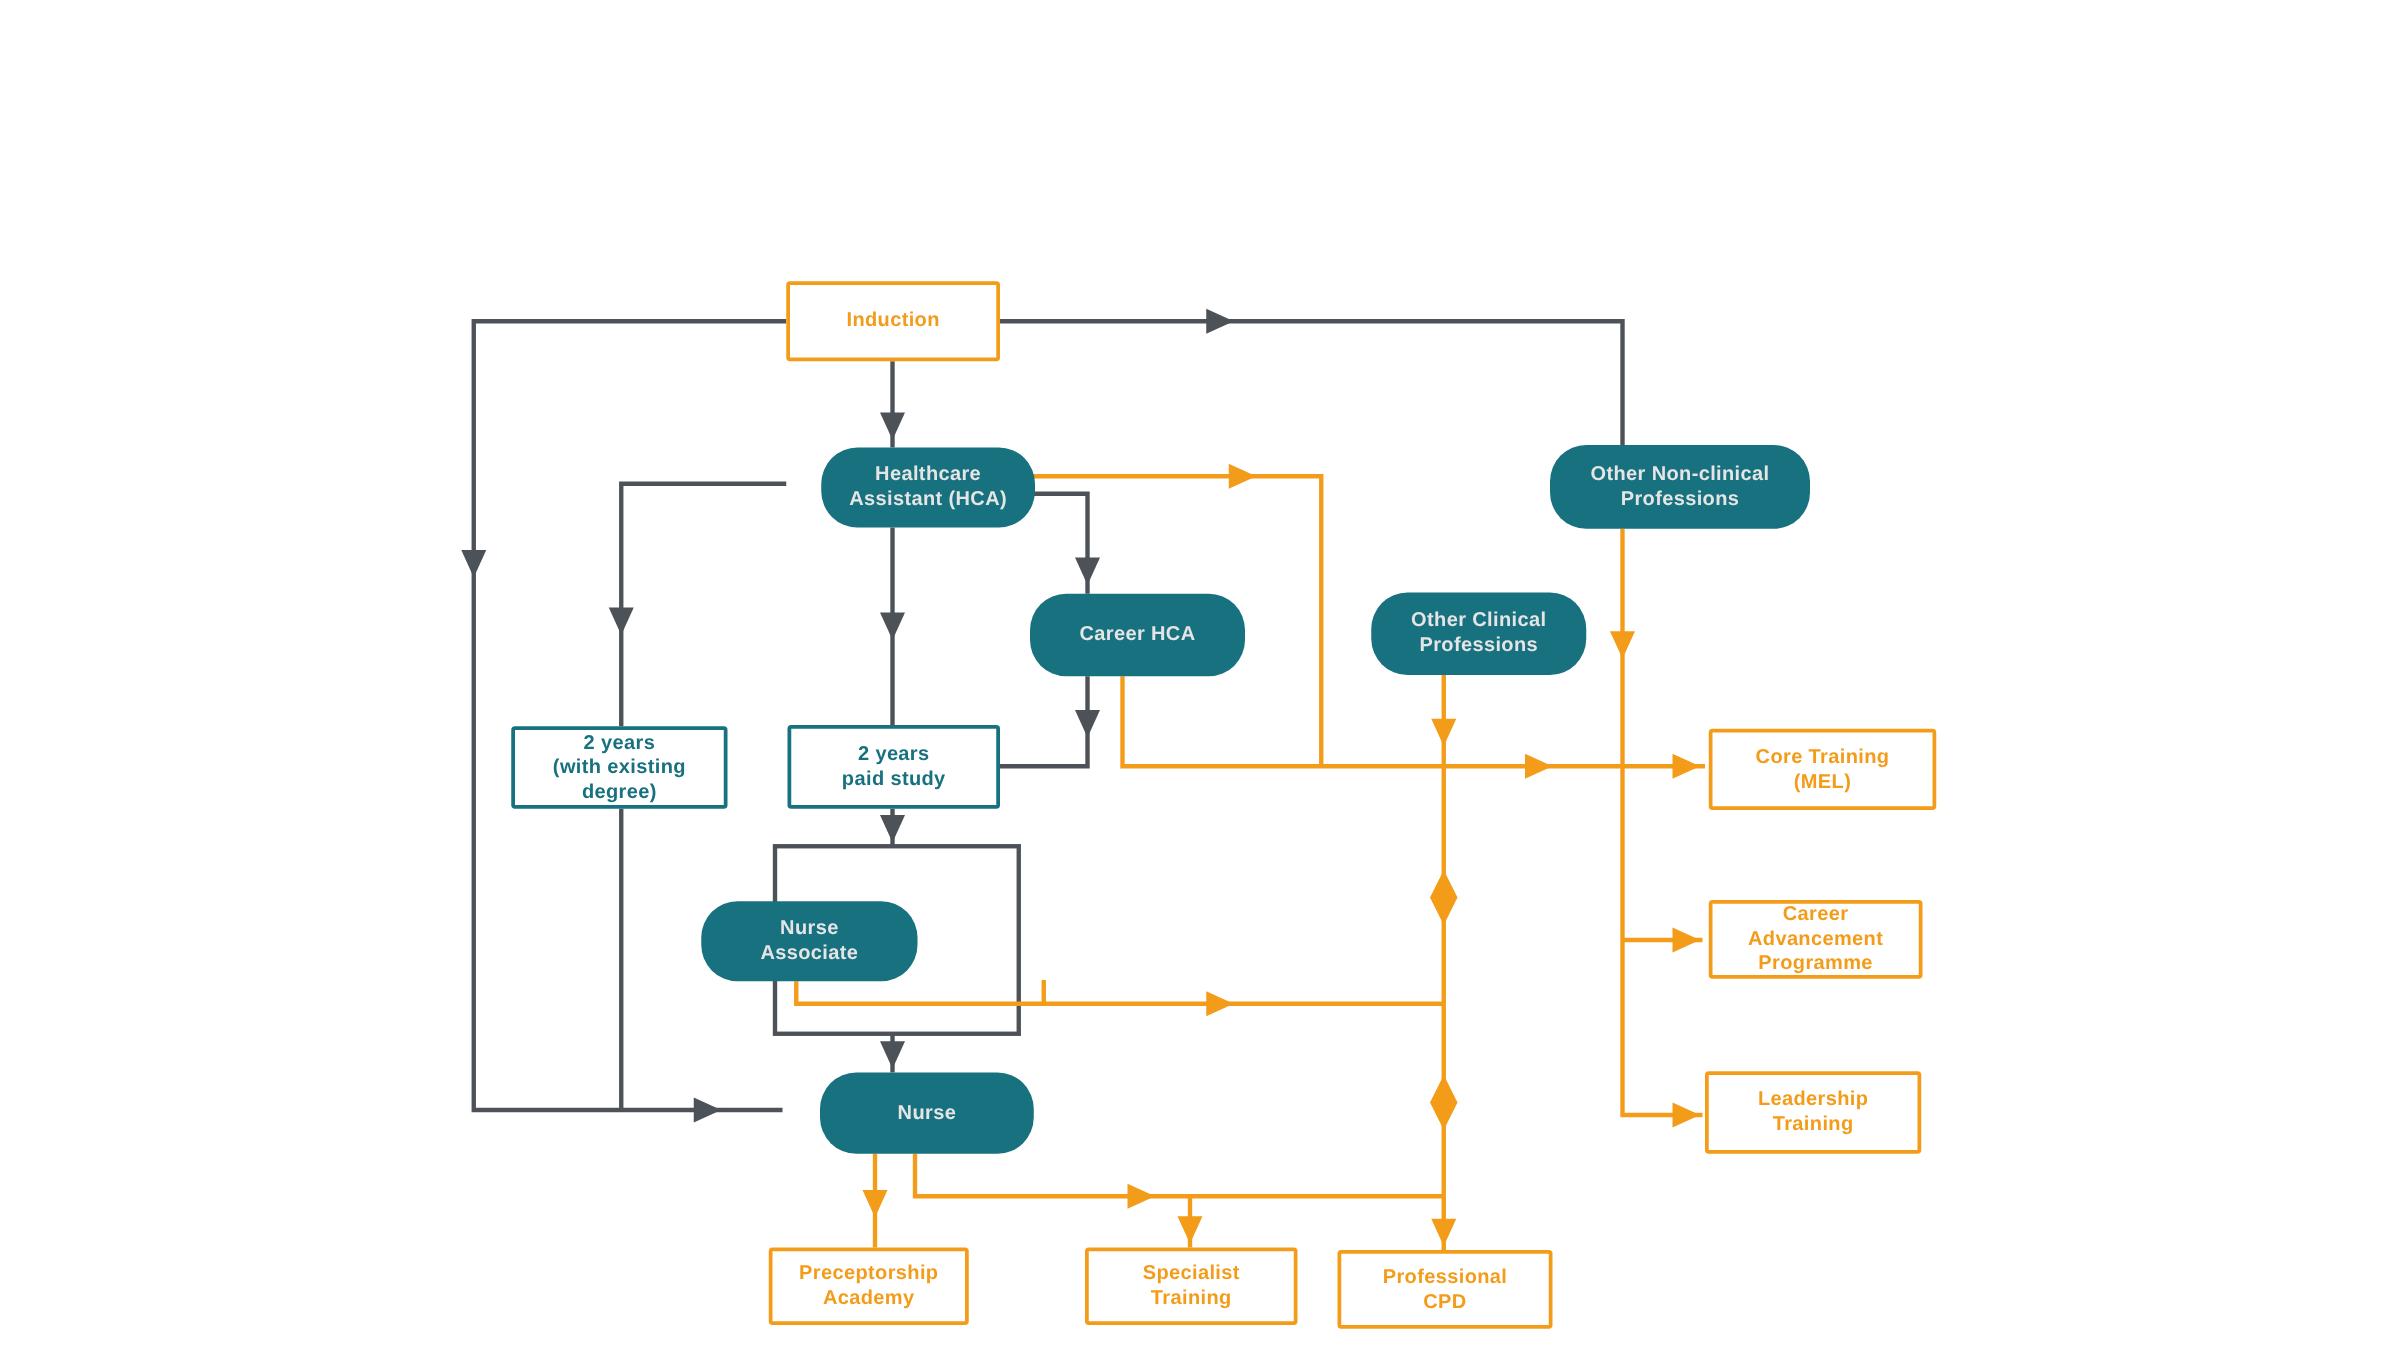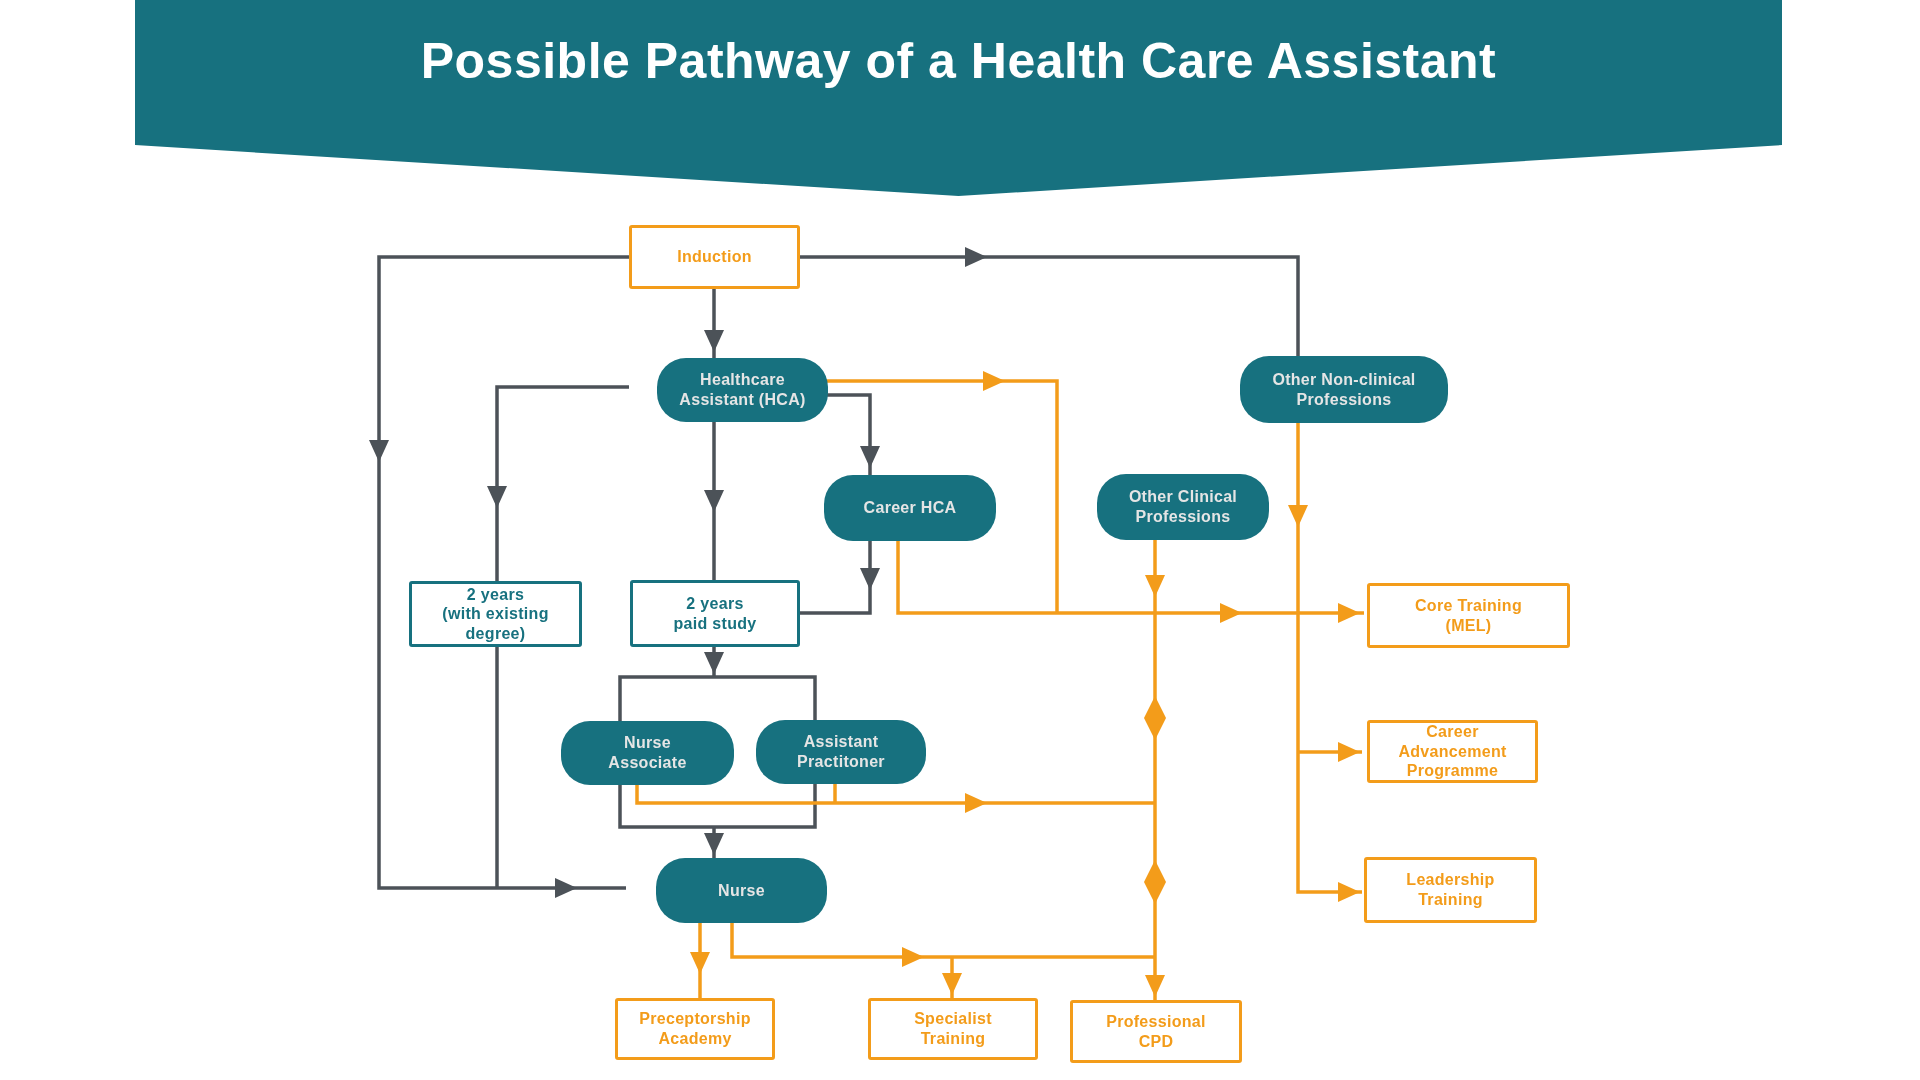--- a/index.html
+++ b/index.html
@@ -41,23 +41,20 @@
   }
   .node.teal{background:var(--teal);color:#e5e5e5;border-radius:29px;margin-left:28px;}
   .node.orange-outline{background:#fff;border:3px solid var(--orange);color:var(--orange);}
   .node.teal-outline{background:#fff;border:3px solid var(--teal);color:var(--teal);}
 </style>
 </head>
 <body>
 
 <div class="stage">
 
-  <div class="banner">
-    <h1>Possible Pathway of a Health Care Assistant</h1>
-  </div>
 
   <svg class="wires" viewBox="0 0 1920 1080" aria-hidden="true">
 
     <g class="wire dark">
       <path d="M629 257 H379 V888 H626"></path>
       <polygon points="369,440 389,440 379,462"></polygon>
       <polygon points="555,878 555,898 577,888"></polygon>
     </g>
     <g class="wire dark">
       <path d="M800 257 H1298 V356"></path>
@@ -160,31 +157,27 @@
   </div>
   <div class="node teal-outline" style="left:409px;top:581px;width:173px;height:66px">
     <span>2 years
 (with existing
 degree)</span>
   </div>
   <div class="node teal-outline" style="left:630px;top:580px;width:170px;height:67px">
     <span>2 years
 paid study</span>
   </div>
-  <div class="node orange-outline" style="left:1367px;top:583px;width:203px;height:65px">
+  <div class="node orange-outline" style="left:1367px;top:583px;width:182px;height:65px">
     <span>Core Training
 (MEL)</span>
   </div>
   <div class="node teal" style="left:533px;top:721px;width:173px;height:64px">
     <span>Nurse
 Associate</span>
-  </div>
-  <div class="node teal" style="left:728px;top:720px;width:170px;height:64px">
-    <span>Assistant
-Practitoner</span>
   </div>
   <div class="node orange-outline" style="left:1367px;top:720px;width:171px;height:63px">
     <span>Career
 Advancement
 Programme</span>
   </div>
   <div class="node teal" style="left:628px;top:858px;width:171px;height:65px">
     <span>Nurse</span>
   </div>
   <div class="node orange-outline" style="left:1364px;top:857px;width:173px;height:66px">

